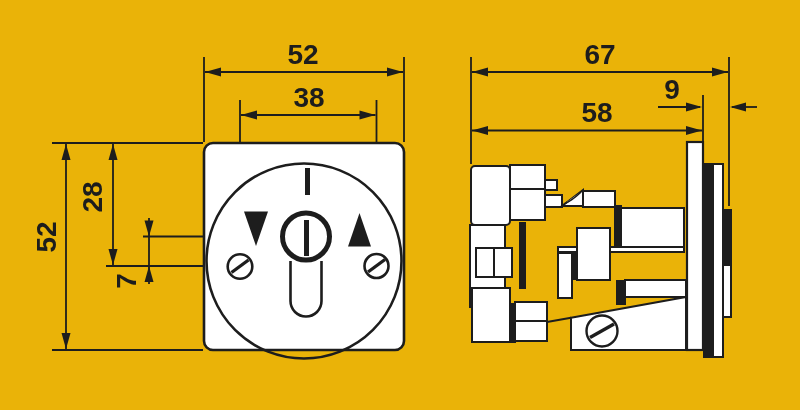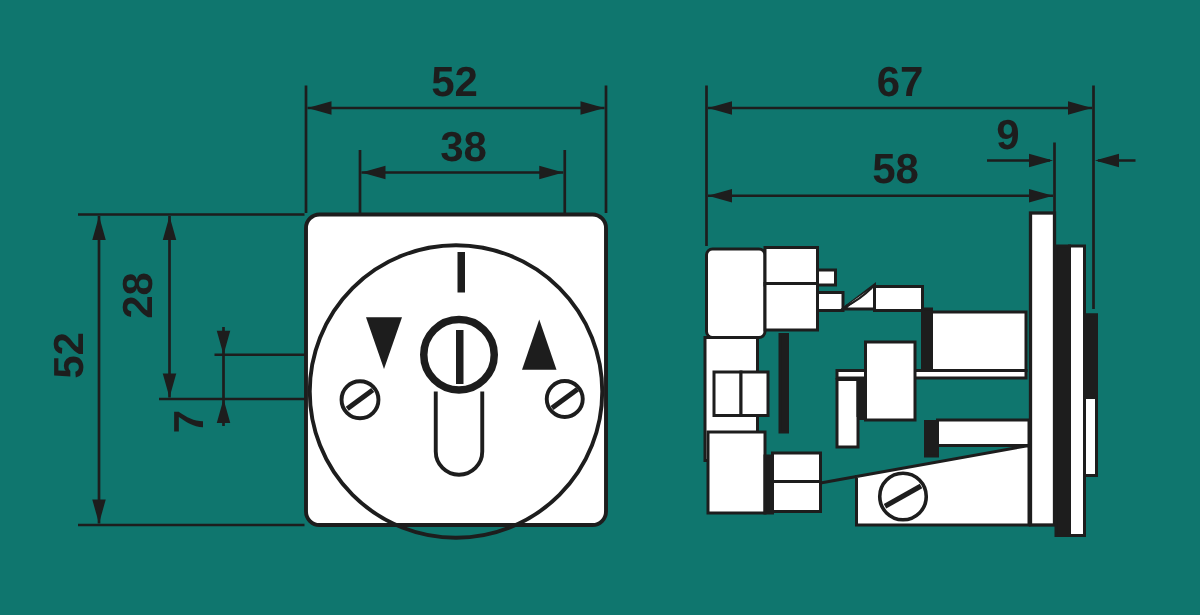--- a/index.html
+++ b/index.html
@@ -1,16 +1,16 @@
 <!DOCTYPE html>
 <html><head>
 <meta charset="utf-8">
 <style>
   html,body{margin:0;padding:0;background:#fff;}
-  .stage{position:relative;width:800px;height:410px;background:#0f766e;overflow:hidden;}
+  .stage{position:relative;width:800px;height:410px;background:#eab308;overflow:hidden;}
   svg{display:block;}
   text.dim{font-family:"Liberation Sans","DejaVu Sans",sans-serif;font-weight:bold;font-size:28px;}
 </style>
 </head>
 <body>
 
 <div class="stage">
 <svg width="800" height="410" viewBox="0 0 800 410" xmlns="http://www.w3.org/2000/svg">
 
   <g stroke="#1d1d1d" fill="none">

